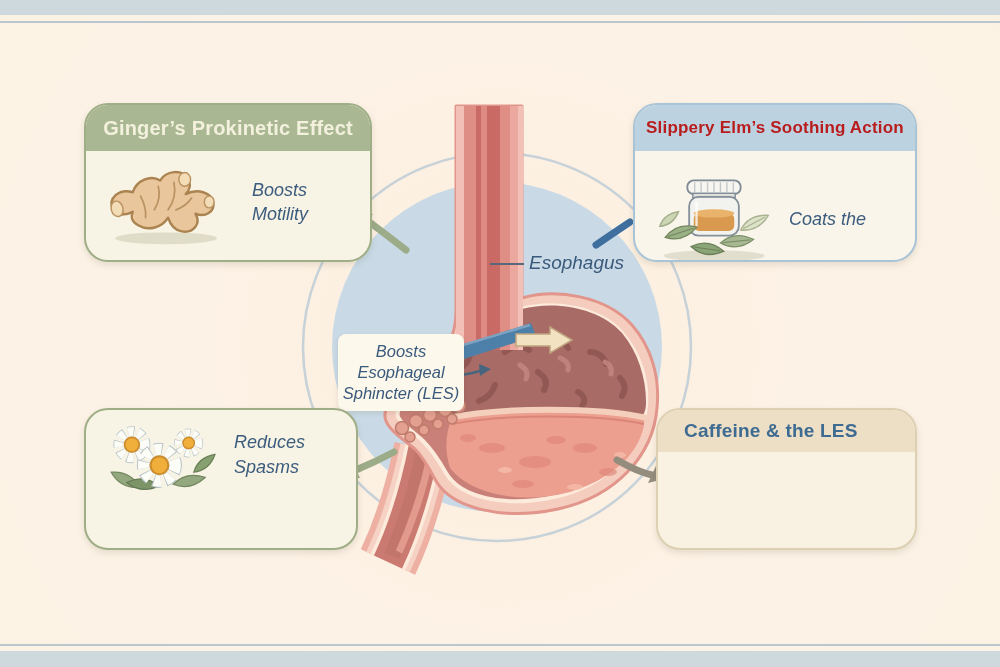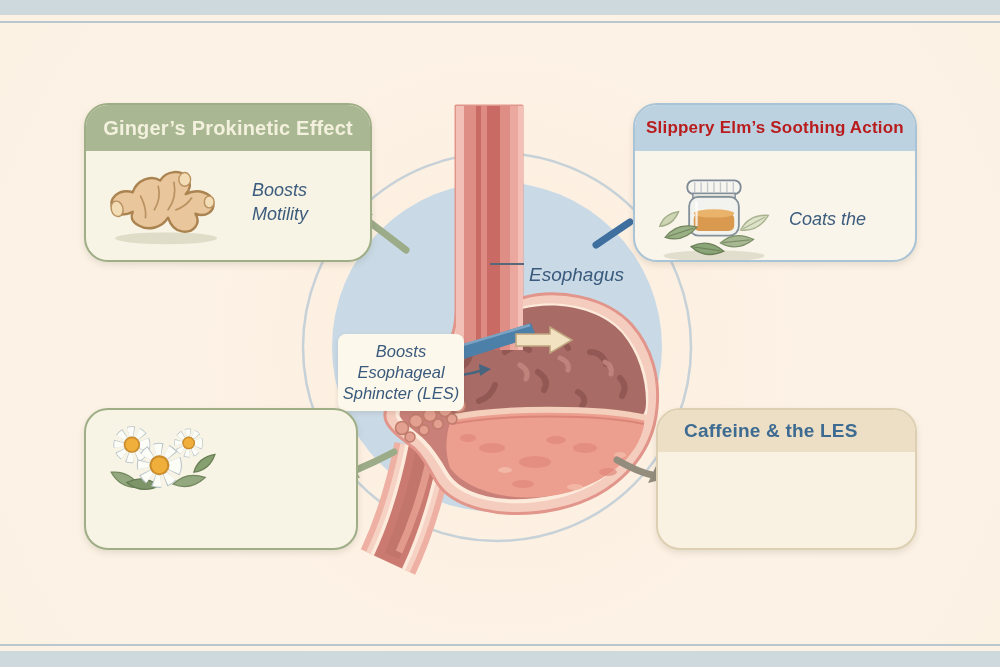--- a/index.html
+++ b/index.html
@@ -36,21 +36,21 @@
   #note-elm .hd{height:46px;font-size:17px;}
   #note-elm .bd{height:102px;margin-top:17px;}
   #note-chamomile{left:84px;top:408px;width:270px;height:138px;}
   #note-chamomile .hd{height:42px;font-size:18px;}
   #note-chamomile .bd{height:89px;}
   #note-caffeine{left:656px;top:408px;width:257px;height:138px;}
   #note-caffeine .hd{height:42px;justify-content:flex-start;padding-left:26px;}
   #note-caffeine .bd{height:89px;}
 
   .anat-label{position:absolute;font-style:italic;color:#3a5a7c;}
-  #esophagus-label{left:529px;top:252px;font-size:19px;margin-top:12px;}
+  #esophagus-label{left:529px;top:252px;font-size:19px;}
   #les-label{left:338px;top:334px;width:126px;height:77px;background:#fdf8ec;
      border-radius:8px;box-shadow:0 2px 5px rgba(100,90,70,.16);
      display:flex;flex-direction:column;justify-content:center;align-items:center;
      font-size:16.5px;line-height:1.28;text-align:center;}
 </style>
 </head>
 <body>
 
 <div class="canvas">
   <div class="band top"></div>
@@ -304,19 +304,23 @@
           <circle r="15" fill="none" stroke="#b9c4c9" stroke-width="13" stroke-dasharray="7 4"></circle>
           <circle r="15" fill="none" stroke="#fdfdf7" stroke-width="11" stroke-dasharray="6.2 4.8"></circle>
           <circle r="8.5" fill="#f0ae3b" stroke="#cd8d2b" stroke-width="2"></circle>
         </g>
         <g transform="translate(72,62) scale(1.22)">
           <circle r="15" fill="none" stroke="#b9c4c9" stroke-width="13" stroke-dasharray="7 4"></circle>
           <circle r="15" fill="none" stroke="#fdfdf7" stroke-width="11" stroke-dasharray="6.2 4.8"></circle>
           <circle r="8.5" fill="#f0ae3b" stroke="#cd8d2b" stroke-width="2"></circle>
         </g>
       </svg>
+      <div class="txt">
+        <span>Reduces</span><br>
+        <span>Spasms</span>
+      </div>
     </div>
   </div>
 
   <div class="note beige" id="note-caffeine">
     <div class="hd">Caffeine &amp; the LES</div>
   </div>
 </div>
 
 </body></html>

